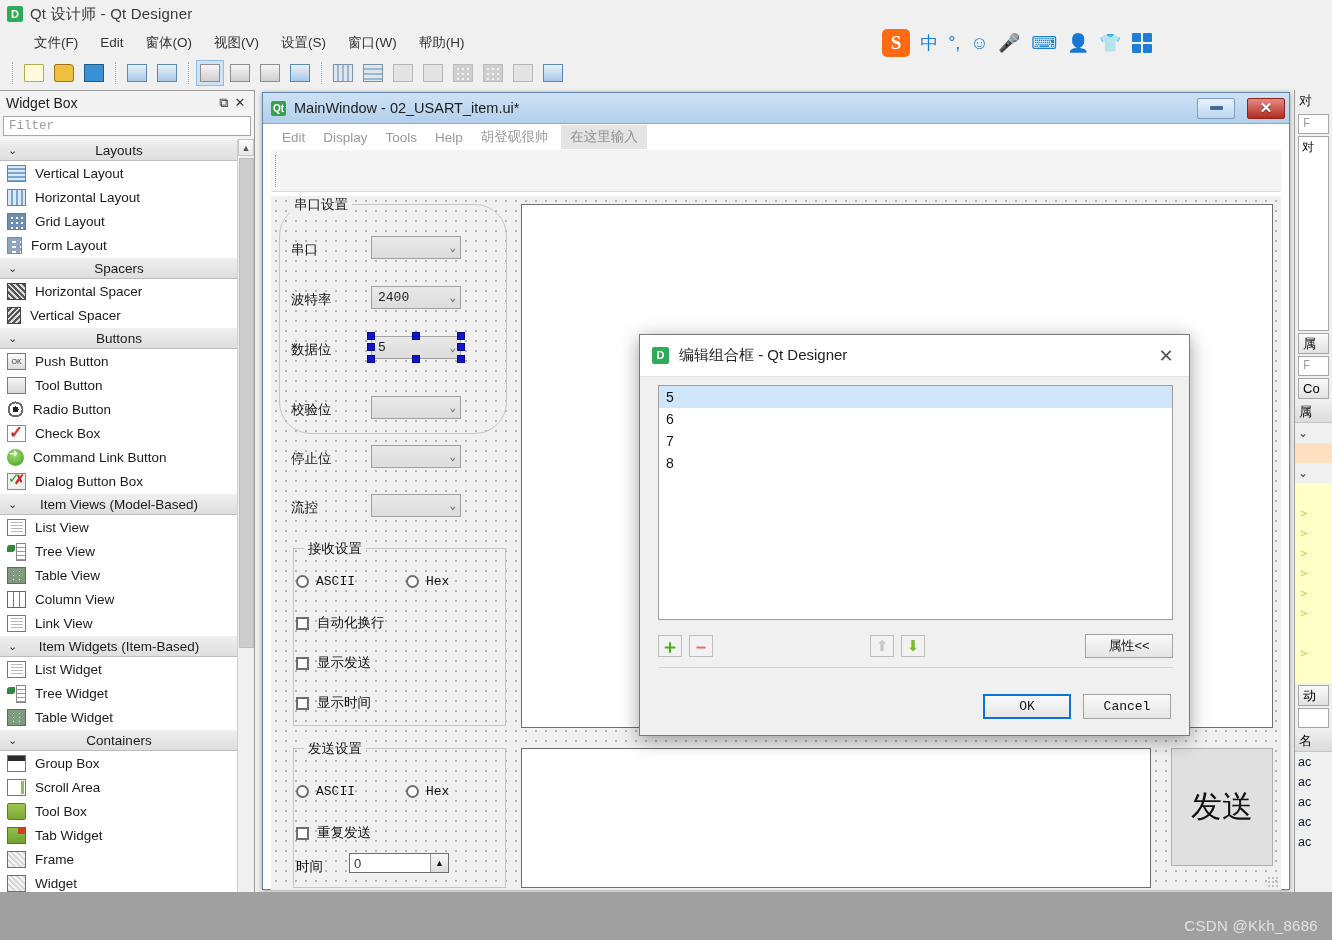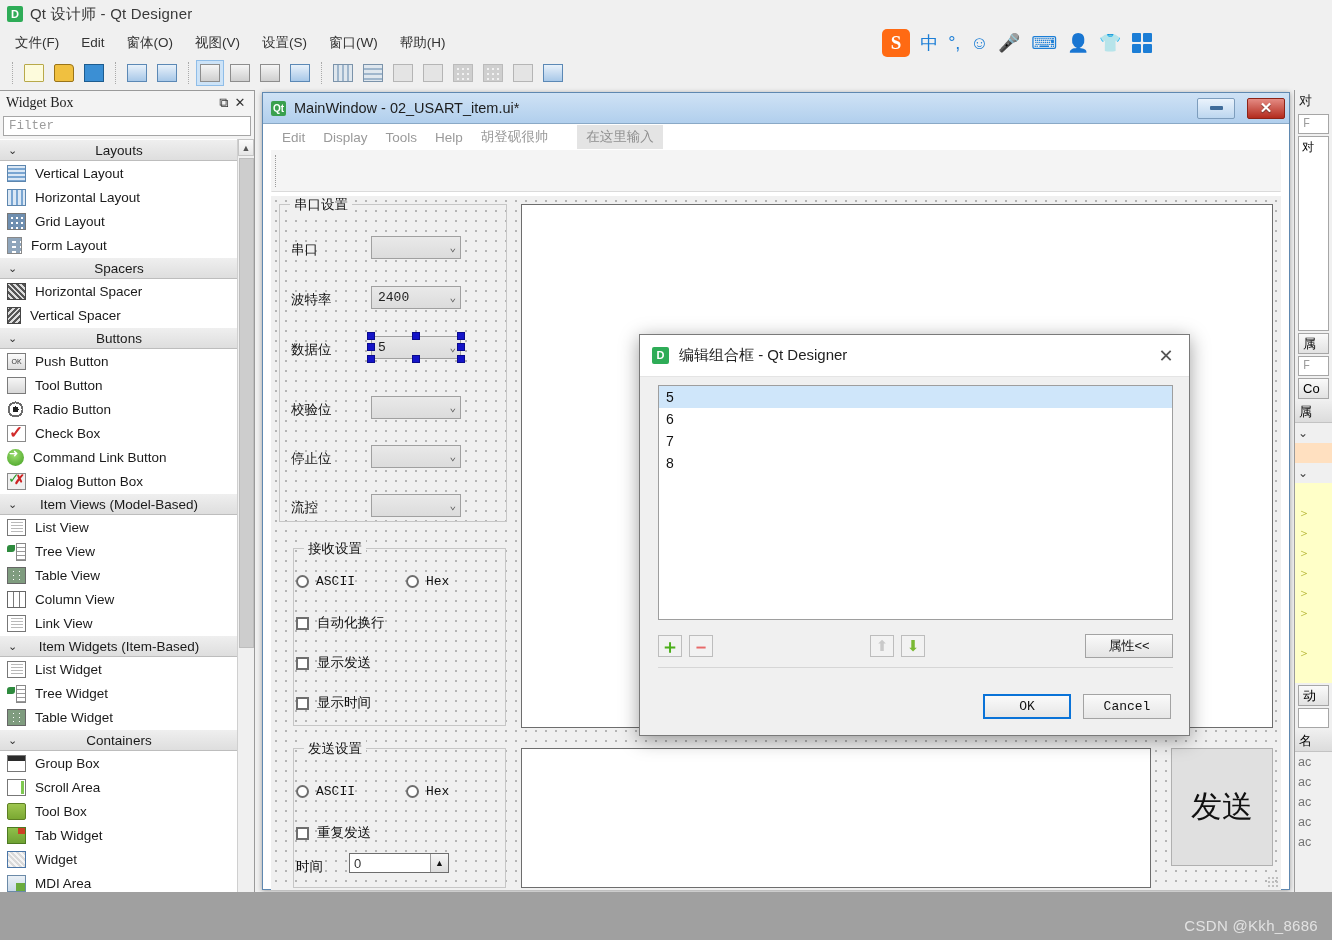--- a/index.html
+++ b/index.html
@@ -22,21 +22,21 @@
   .app-logo {
     width:16px; height:16px; background:#2eac57; border-radius:2px;
     color:#fff; font-size:11px; font-weight:bold; line-height:16px; text-align:center;
     font-family:"Liberation Sans", sans-serif;
   }
   .app-title { font-size:15px; color:#3a3a3a; letter-spacing:.2px; }
 
   
   .app-menubar {
     position:absolute; left:0; top:30px; width:1332px; height:25px;
-    display:flex; align-items:center; padding-left:4px; gap:0px;
+    display:flex; align-items:center; padding-left:23px; gap:0px;
     background:#f0f0f0;
   }
   .app-menubar .mi { padding:3px 11px; font-size:13.5px; color:#333; cursor:default; }
 
   
   .ime-bar {
     position:absolute; right:180px; top:26px; height:34px;
     display:flex; align-items:center; gap:10px;
   }
   .ime-logo {
@@ -70,21 +70,21 @@
       repeating-linear-gradient(90deg,#cfcfcf 0 3px,transparent 3px 5px),
       repeating-linear-gradient(#cfcfcf 0 3px,transparent 3px 5px), #f2f2f2;
     border-color:#bbb; }
 
   
   .widgetbox {
     position:absolute; left:0; top:90px; width:255px; height:850px;
     background:#f3f3f3; border:1px solid #9a9a9a; border-left:none; border-bottom:none;
   }
   .wb-head { height:23px; display:flex; align-items:center; padding:0 6px; }
-  .wb-title { flex:1; font-size:14px; color:#222;font-family:Liberation Serif, serif; }
+  .wb-title { flex:1; font-size:14px; color:#222; }
   .wb-head .hbtn { width:16px; height:16px; display:flex; align-items:center; justify-content:center;
                    font-size:13px; color:#333; }
   .wb-filter {
     margin:2px 3px 3px 3px; height:20px; background:#fff; border:1px solid #a6a6a6;
     display:flex; align-items:center; padding-left:5px;
     font-family:"Liberation Mono", monospace; font-size:12.5px; color:#9c9c9c;
   }
   .wb-scrollwrap { position:relative; height:803px; }
   .wb-list { position:absolute; left:0; top:0; width:238px; height:803px; overflow:hidden; background:#fff; }
   .wb-cat {
@@ -171,21 +171,21 @@
   .mw-title { flex:1; font-size:14.5px; color:#1d1d1d; }
   .mw-btn { width:38px; height:21px; border:1px solid #7d9dbd; border-radius:2px;
             display:flex; align-items:center; justify-content:center; }
   .mw-min { background:linear-gradient(#eaf3fc,#bcd6ef); }
   .mw-min i { width:13px; height:4px; background:#3f6c9a; display:block; border-radius:1px; }
   .mw-close { background:linear-gradient(#e48b83,#b32b1e); border-color:#8d2317; color:#fff;
               font-size:15px; font-weight:bold; margin-left:4px; text-shadow:0 1px 1px rgba(0,0,0,.5); }
   .mw-body { background:#fff; height:766px; border-top:1px solid #8aa9c6; }
   .mw-menubar { height:26px; display:flex; align-items:center; padding-left:10px; gap:0; background:#fff; }
   .mw-menubar .mmi { font-size:13.5px; color:#9a9a9a; padding:3px 9px; }
-  .mw-menubar .mmi.ghost { background:#e4e4e4; color:#8f8f8f; margin-left:20px; }
+  .mw-menubar .mmi.ghost { background:#e4e4e4; color:#8f8f8f; margin-left:4px; }
   .mw-toolbararea { height:42px; margin:0 8px; border:1px dashed transparent;
                     background:#f4f4f4; border-bottom:1px solid #dadada; position:relative; }
   .mw-toolbararea::before { content:""; position:absolute; left:3px; top:4px; bottom:4px;
                             border-left:1px dotted #9a9a9a; }
   .mw-canvas { position:relative; height:694px; margin:4px 8px 0 8px;
                background-image:radial-gradient(#b4b4b4 .8px, transparent .9px);
                background-size:10px 10px; background-color:#f0f0f0; }
 
   .gbox { position:absolute; border:1px solid #c6c6c6; }
   .gbox > .legend { position:absolute; top:-9px; left:10px; background:#f0f0f0; padding:0 4px;
@@ -261,21 +261,21 @@
               font-family:"Liberation Mono", monospace; font-size:12px; color:#9c9c9c; }
   .rd-white { background:#fff; border:1px solid #a6a6a6; margin:2px 3px; }
   .rd-btn { height:21px; margin:2px 3px; background:linear-gradient(#fafafa,#e2e2e2);
             border:1px solid #a6a6a6; display:flex; align-items:center; padding-left:4px; }
   .rd-hdr { height:22px; background:linear-gradient(#efefef,#dcdcdc); border-bottom:1px solid #c3c3c3;
             display:flex; align-items:center; padding-left:4px; }
   .rd-row { height:20px; display:flex; align-items:center; padding-left:3px; font-size:12px; }
   .rd-row.chev { background:#f0f0f0; color:#444; }
   .rd-row.peach { background:#ffe0c0; }
   .rd-row.yellow { background:#ffffc8; color:#b8b83a; }
-  .rd-label { font-size:12.5px; color:#737373;text-align:right; }
+  .rd-label { font-size:12.5px; color:#0f172a;text-align:right; }
 
   .watermark { position:absolute; right:14px; bottom:6px; color:#e2e2e2; font-size:15px;
                letter-spacing:.3px; }
   .bottom-strip { position:absolute; left:0; bottom:0; width:1332px; height:48px; background:#a0a0a0; }
 </style>
 </head>
 <body>
 
 <div id="root">
 
@@ -500,20 +500,24 @@
         <div class="wb-item">
             <span class="wi wi-toolbox"></span>
             <span class="lbl">Tool Box</span>
           </div>
         <div class="wb-item">
             <span class="wi wi-tabwidget"></span>
             <span class="lbl">Tab Widget</span>
           </div>
         <div class="wb-item">
             <span class="wi wi-frame"></span>
+            <span class="lbl">Frame</span>
+          </div>
+        <div class="wb-item">
+            <span class="wi wi-frame"></span>
             <span class="lbl">Widget</span>
           </div>
         <div class="wb-item">
             <span class="wi wi-mdi"></span>
             <span class="lbl">MDI Area</span>
           </div>
 
       </div>
       <div class="wb-vscroll">
         <div class="up">▲</div>
@@ -539,21 +543,21 @@
         <div class="mmi">Tools</div>
         <div class="mmi">Help</div>
         <div class="mmi">胡登砚很帅</div>
         <div class="mmi ghost">在这里输入</div>
       </div>
 
       <div class="mw-toolbararea"></div>
 
       <div class="mw-canvas">
 
-        <div class="gbox" style="left:8px; top:8px; width:228px; height:318px;">
+        <div class="gbox" style="left:8px; top:8px; width:228px; height:230px;border-radius:32px;">
           <div class="legend">串口设置</div>
         </div>
         <div class="frm-label" style="left:20px; top:45px;">串口</div>
         <div class="combo" style="left:100px; top:40px; width:90px;">
           <span></span>
           <span class="arrow">⌄</span>
         </div>
 
         <div class="frm-label" style="left:20px; top:95px;">波特率</div>
         <div class="combo" style="left:100px; top:90px; width:90px;">

